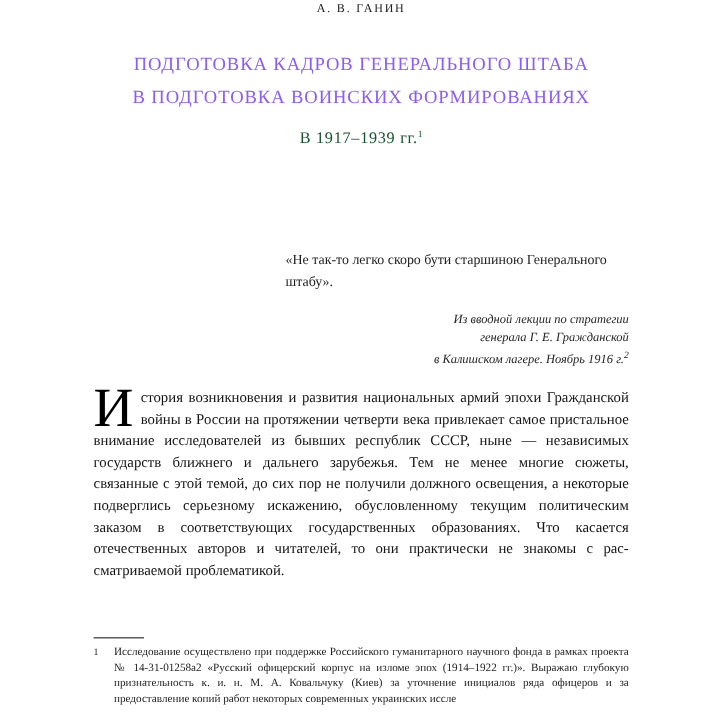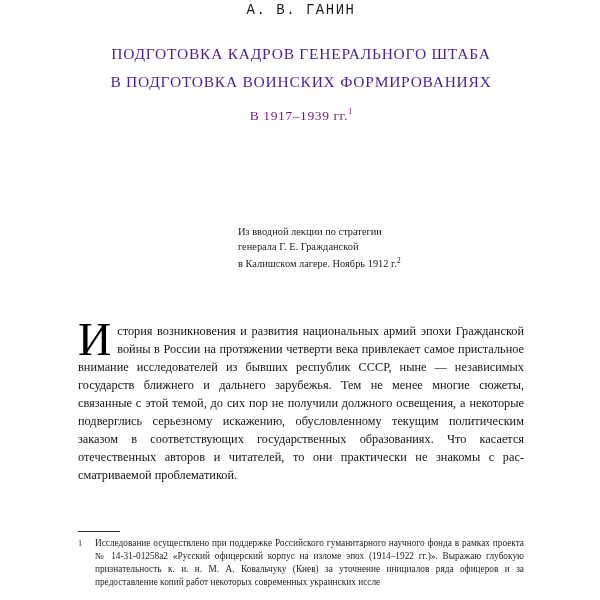--- a/index.html
+++ b/index.html
@@ -26,49 +26,48 @@
     background: #ffffff;
   }
 
   
   .author-line {
     position: absolute;
     left: 78px;
     top: 2px;
     width: 446px;
     text-align: center;
-    font-size: 14px;
+    font-size: 10px;
     letter-spacing: 1.5px;
     color: #1d1d1d;
     white-space: nowrap;
-    font-family: Liberation Mono, monospace;
   }
 
   
   .title-block {
     position: absolute;
     left: 60px;
     top: 40px;
     width: 482px;
     text-align: center;
   }
   .title-line {
     font-size: 15.5px;
     letter-spacing: 0.75px;
     line-height: 28px;
-    color: #4c1d95;
+    color: #8b5cf6;
     white-space: nowrap;
     text-align: center;
   }
   .title-sub {
     font-size: 13.5px;
     letter-spacing: 0.6px;
     line-height: 26px;
     margin-top: 3px;
-    color: #701a75;
+    color: #14532d;
     white-space: nowrap;
   }
   .fn-marker {
     font-size: 8px;
     vertical-align: super;
     letter-spacing: 0;
   }
 
   
   .epigraph {
@@ -81,20 +80,22 @@
     font-size: 11.6px;
     line-height: 17.5px;
     color: #1d1d1d;
     text-align: left;
   }
   .epigraph-attrib {
     margin-top: 17px;
     font-size: 10.4px;
     line-height: 14.5px;
     color: #232323;
+    text-align: right;
+    font-style: italic;
   }
   .epigraph-attrib div { white-space: nowrap; }
 
   
   .body-text {
     position: absolute;
     left: 78px;
     top: 322px;
     width: 446px;
     font-size: 12.3px;
@@ -154,24 +155,25 @@
 
   <div class="author-line">А. В. ГАНИН</div>
 
   <div class="title-block">
     <div class="title-line">ПОДГОТОВКА КАДРОВ ГЕНЕРАЛЬНОГО ШТАБА</div>
     <div class="title-line">В ПОДГОТОВКА ВОИНСКИХ ФОРМИРОВАНИЯХ</div>
     <div class="title-sub"><span>В 1917–1939 гг.</span><span class="fn-marker">1</span></div>
   </div>
 
   <div class="epigraph">
+    <div class="epigraph-quote">«Не так-то легко скоро бути старшиною Генерального штабу».</div>
     <div class="epigraph-attrib">
       <div>Из вводной лекции по стратегии</div>
       <div>генерала Г. Е. Гражданской</div>
-      <div><span>в Калишском лагере. Ноябрь 1912 г.</span><span class="fn-marker">2</span></div>
+      <div><span>в Калишском лагере. Ноябрь 1916 г.</span><span class="fn-marker">2</span></div>
     </div>
   </div>
 
   <div class="body-text">
     <span class="dropcap">И</span><span>стория возникновения и развития национальных ар­мий эпохи Гражданской войны в России на протяжении четверти века привлекает самое пристальное внимание иссле­дователей из бывших республик СССР, ныне — независимых государств ближнего и дальнего зарубежья. Тем не менее многие сюжеты, связанные с этой темой, до сих пор не получили должно­го освещения, а некоторые подверглись серьезному искажению, обусловленному текущим политическим заказом в соответствую­щих государственных образованиях. Что касается отечествен­ных авторов и читателей, то они практически не знакомы с рас­сматриваемой проблематикой.</span>
   </div>
 
   <div class="footnote-rule"></div>
 
   <div class="footnote">

